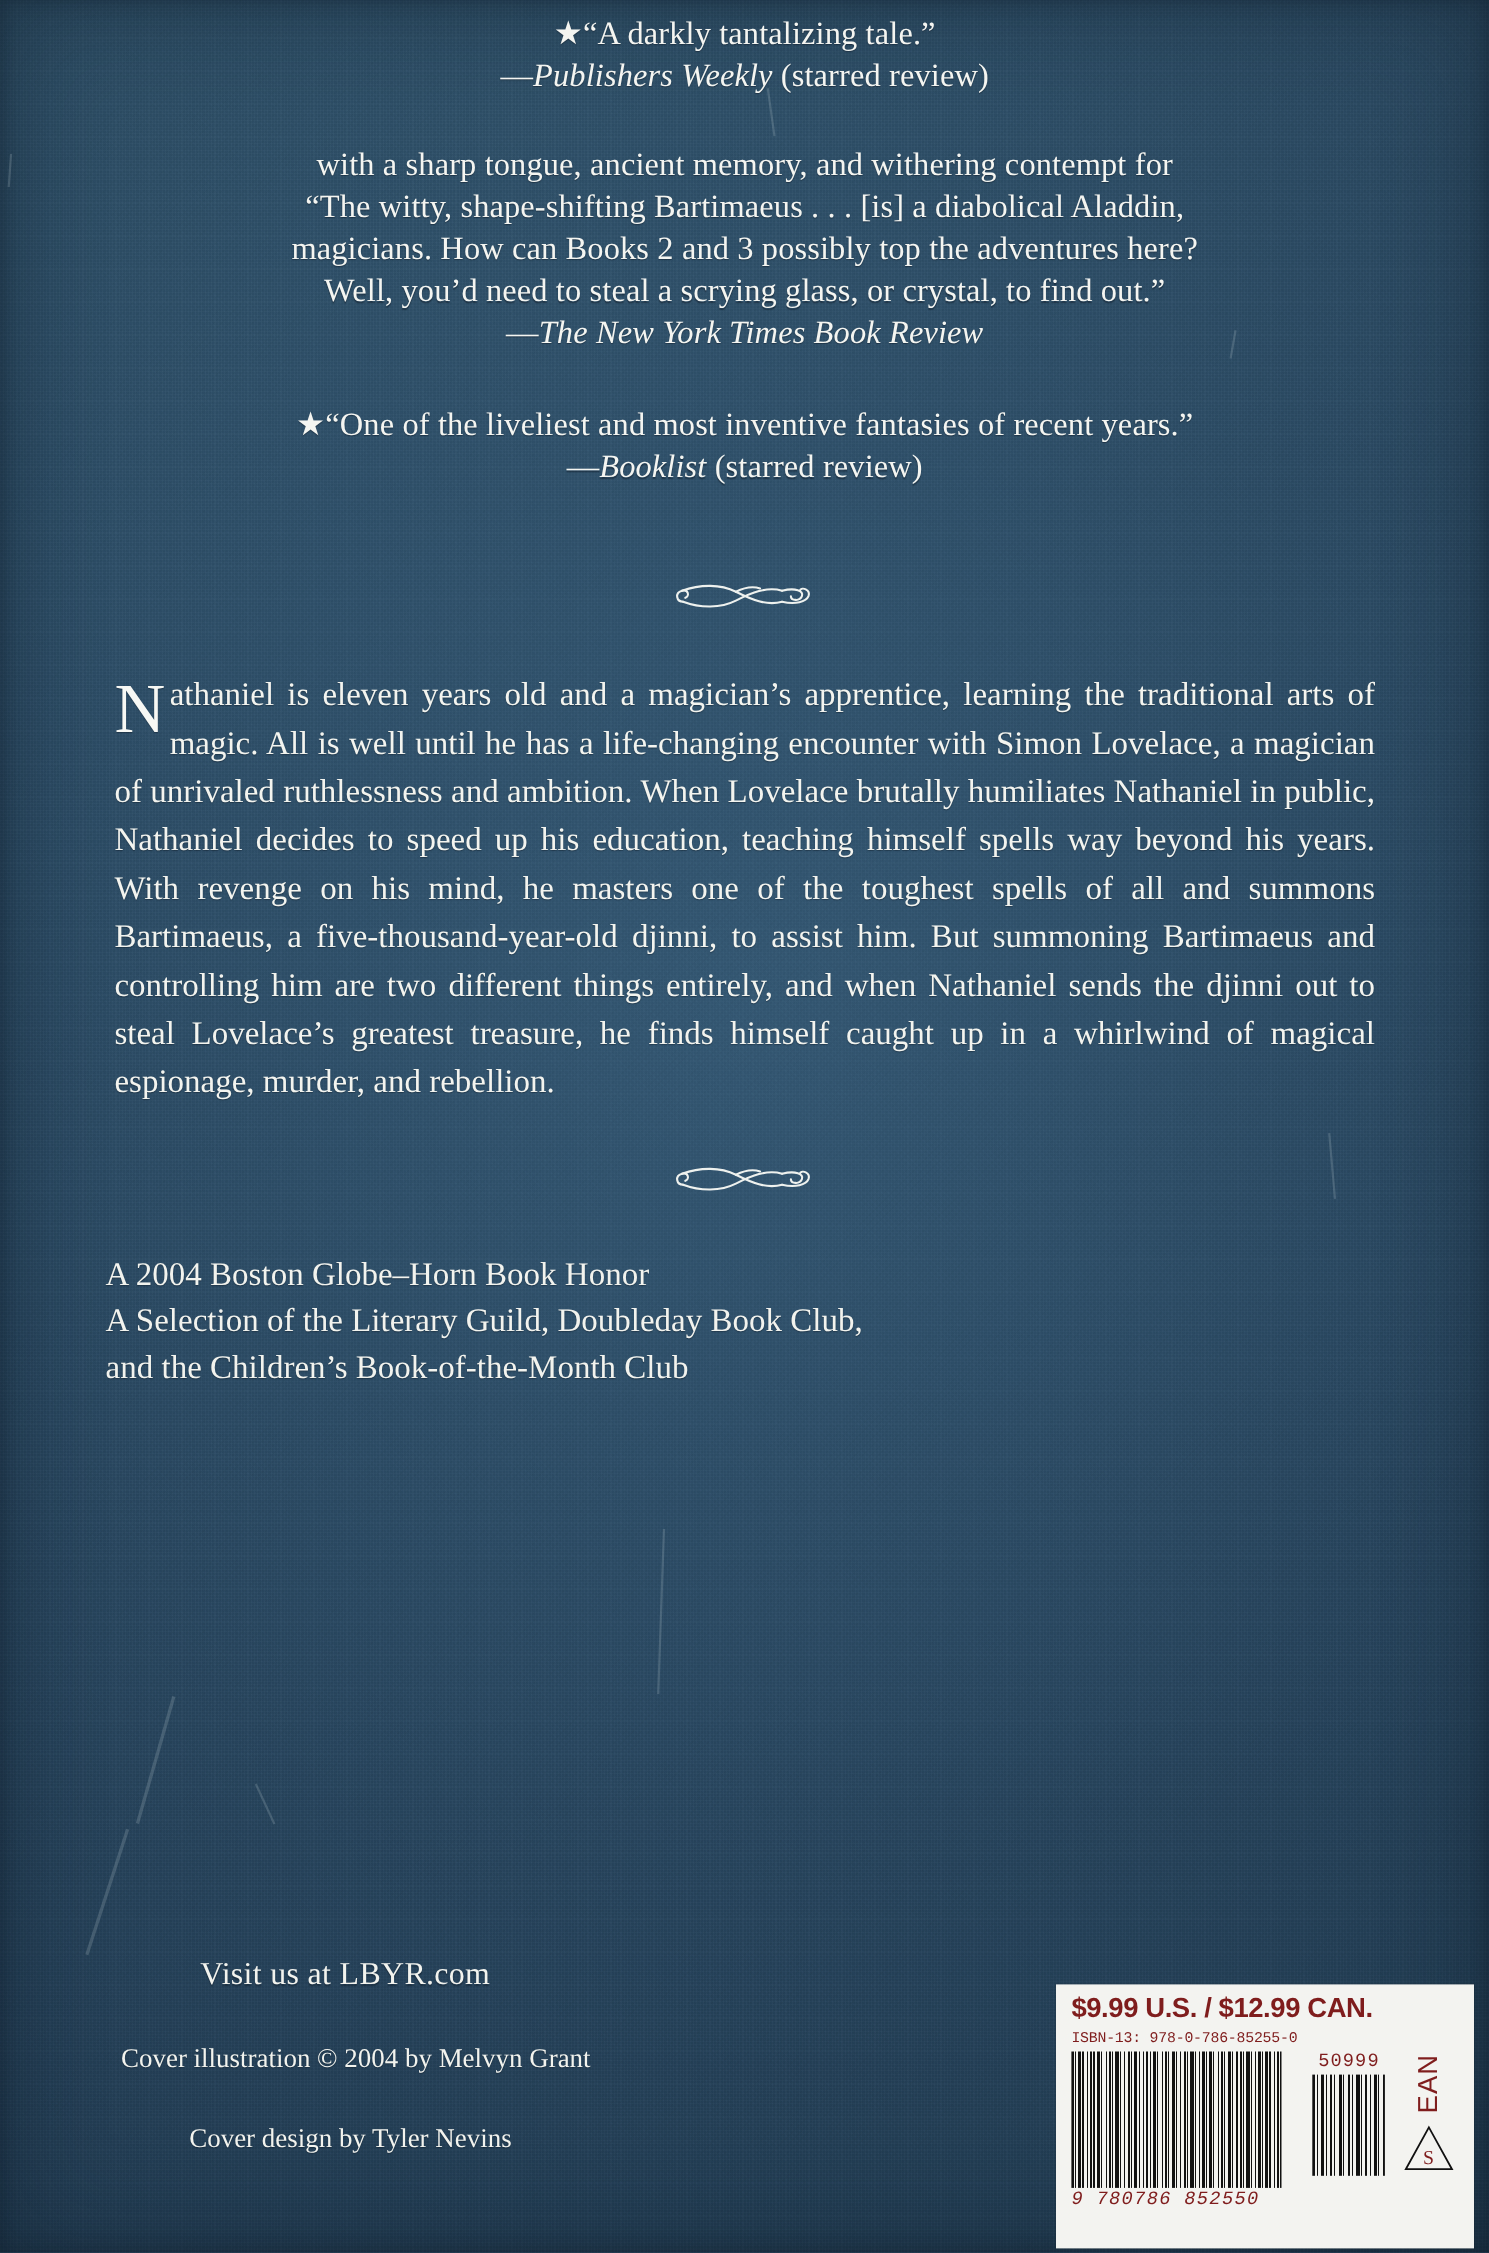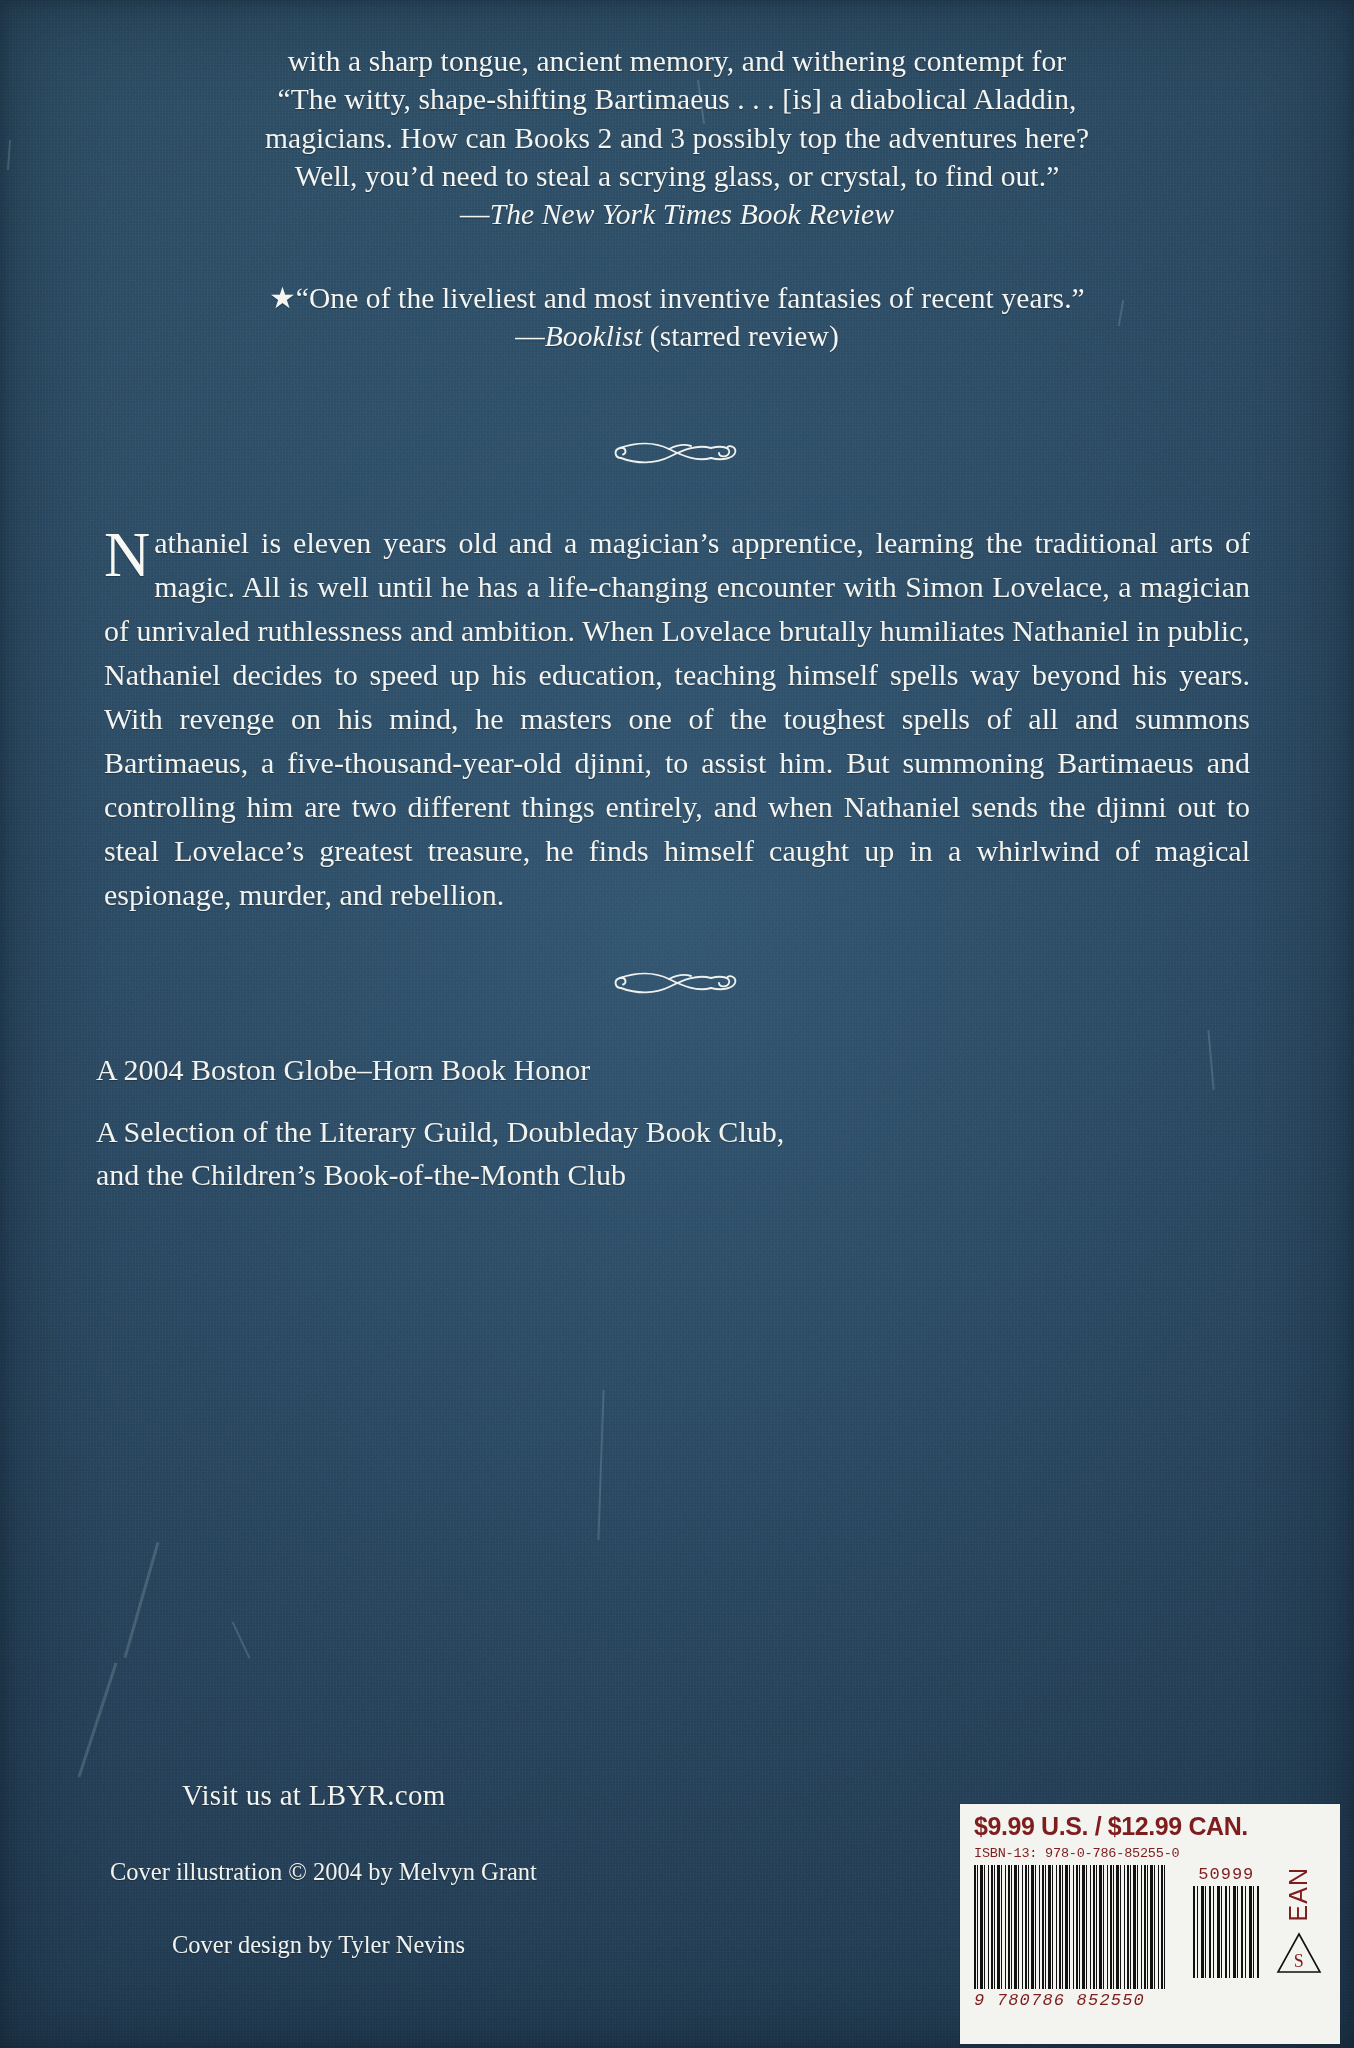--- a/index.html
+++ b/index.html
@@ -112,21 +112,21 @@
 
   
   .honors {
     margin-top: 44px;
     text-align: left;
     font-size: 30px;
     line-height: 1.42;
     text-shadow: 0 1px 1px rgba(10,20,30,0.40);
   }
   .honors .h-line { display: block; }
-  .honors .h-gap { margin-top: 20px; }
+  .honors .h-gap { }
 
   
   .footer {
     position: absolute;
     left: 96px;
     bottom: 86px;
     z-index: 4;
   }
   .visit {
     font-size: 29px;
@@ -278,20 +278,26 @@
   <div class="scratch" style="left:700px; top:80px;   width:2px;  height:44px; transform:rotate(-8deg);"></div>
   <div class="scratch" style="left:1120px;top:300px;  width:2px;  height:26px; transform:rotate(10deg);"></div>
   <div class="scratch" style="left:140px; top:1540px; width:3px;  height:120px; transform:rotate(16deg);"></div>
   <div class="scratch" style="left:96px;  top:1660px; width:3px;  height:120px; transform:rotate(18deg);"></div>
   <div class="scratch" style="left:600px; top:1390px; width:2px;  height:150px; transform:rotate(2deg);"></div>
   <div class="scratch" style="left:1210px;top:1030px; width:2px;  height:60px; transform:rotate(-5deg);"></div>
   <div class="scratch" style="left:240px; top:1620px; width:2px;  height:40px; transform:rotate(-25deg);"></div>
 
   <div class="content">
 
+    <div class="praise block-1">
+      <div class="q">★“A darkly tantalizing tale.”</div>
+      <div class="attrib">
+        <span>—</span><em>Publishers Weekly</em><span> (starred review)</span>
+      </div>
+    </div>
 
     <div class="praise block-2">
       <div class="q">
         <span class="q-line">with a sharp tongue, ancient memory, and withering contempt for</span>
         <span class="q-line">“The witty, shape-shifting Bartimaeus . . . [is] a diabolical Aladdin,</span>
         <span class="q-line">magicians. How can Books 2 and 3 possibly top the adventures here?</span>
         <span class="q-line">Well, you’d need to steal a scrying glass, or crystal, to find out.”</span>
       </div>
       <div class="attrib">
         <span>—</span><em>The New York Times Book Review</em><span></span>

